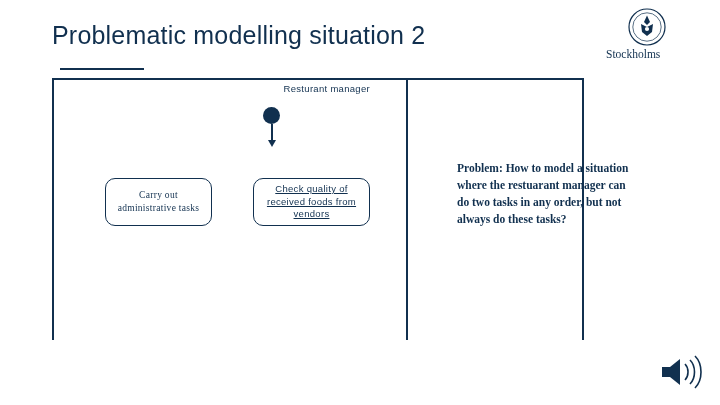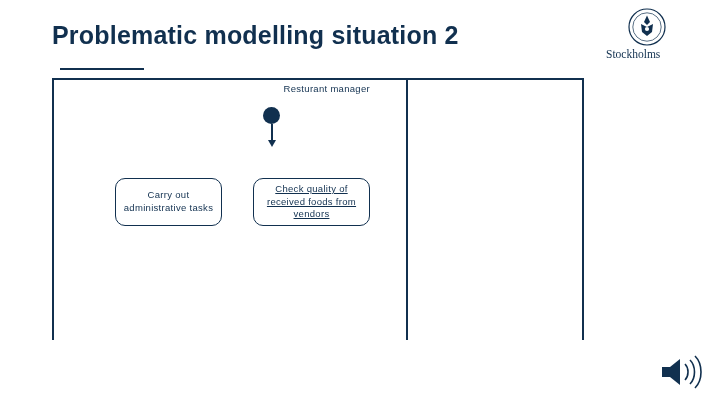--- a/index.html
+++ b/index.html
@@ -19,21 +19,21 @@
     inset: 0;
     background: #ffffff;
   }
   
   .title {
     position: absolute;
     left: 52px;
     top: 22px;
     width: 560px;
     font-size: 25px;
-    font-weight: bold;
+    font-weight: normal;
     color: #11304f;
     letter-spacing: 0.2px;
     line-height: 1.1;
   }
   
   .logo-block {
     position: absolute;
     right: 14px;
     top: 8px;
     width: 100px;
@@ -161,24 +161,25 @@
     line-height: 1.35;
     display: flex;
     align-items: center;
     justify-content: center;
     text-align: center;
     letter-spacing: 0.3px;
     box-sizing: border-box;
     padding: 2px 4px;
   }
   .action-1 {
-    left: 63px;
+    left: 53px;
     top: 100px;
     width: 107px;
     height: 48px;
+    font-family: Liberation Serif, serif;
   }
   .action-2 {
     left: 201px;
     top: 100px;
     width: 117px;
     height: 48px;
     text-decoration: underline;
   }
   
   .problem {
@@ -236,20 +237,21 @@
     <div class="init-arrow-head"></div>
 
     <div class="action action-1">
       <span>Carry out administrative tasks</span>
     </div>
     <div class="action action-2">
       <span>Check quality of received foods from vendors</span>
     </div>
   </div>
 
+  <div class="problem">Problem: How to model a situation where the restuarant manager can do two tasks in any order, but not always do these tasks?</div>
 
   <svg class="speaker" viewBox="0 0 46 38" xmlns="http://www.w3.org/2000/svg">
     <path d="M4 14 L12 14 L22 6 L22 32 L12 24 L4 24 Z" fill="#11304f"></path>
     <path d="M27 11 C31 15, 31 23, 27 27" fill="none" stroke="#11304f" stroke-width="1.6"></path>
     <path d="M32 7 C38 13, 38 25, 32 31" fill="none" stroke="#11304f" stroke-width="1.6"></path>
     <path d="M37 3 C45 11, 45 27, 37 35" fill="none" stroke="#11304f" stroke-width="1.6"></path>
   </svg>
 
 </div>
 

